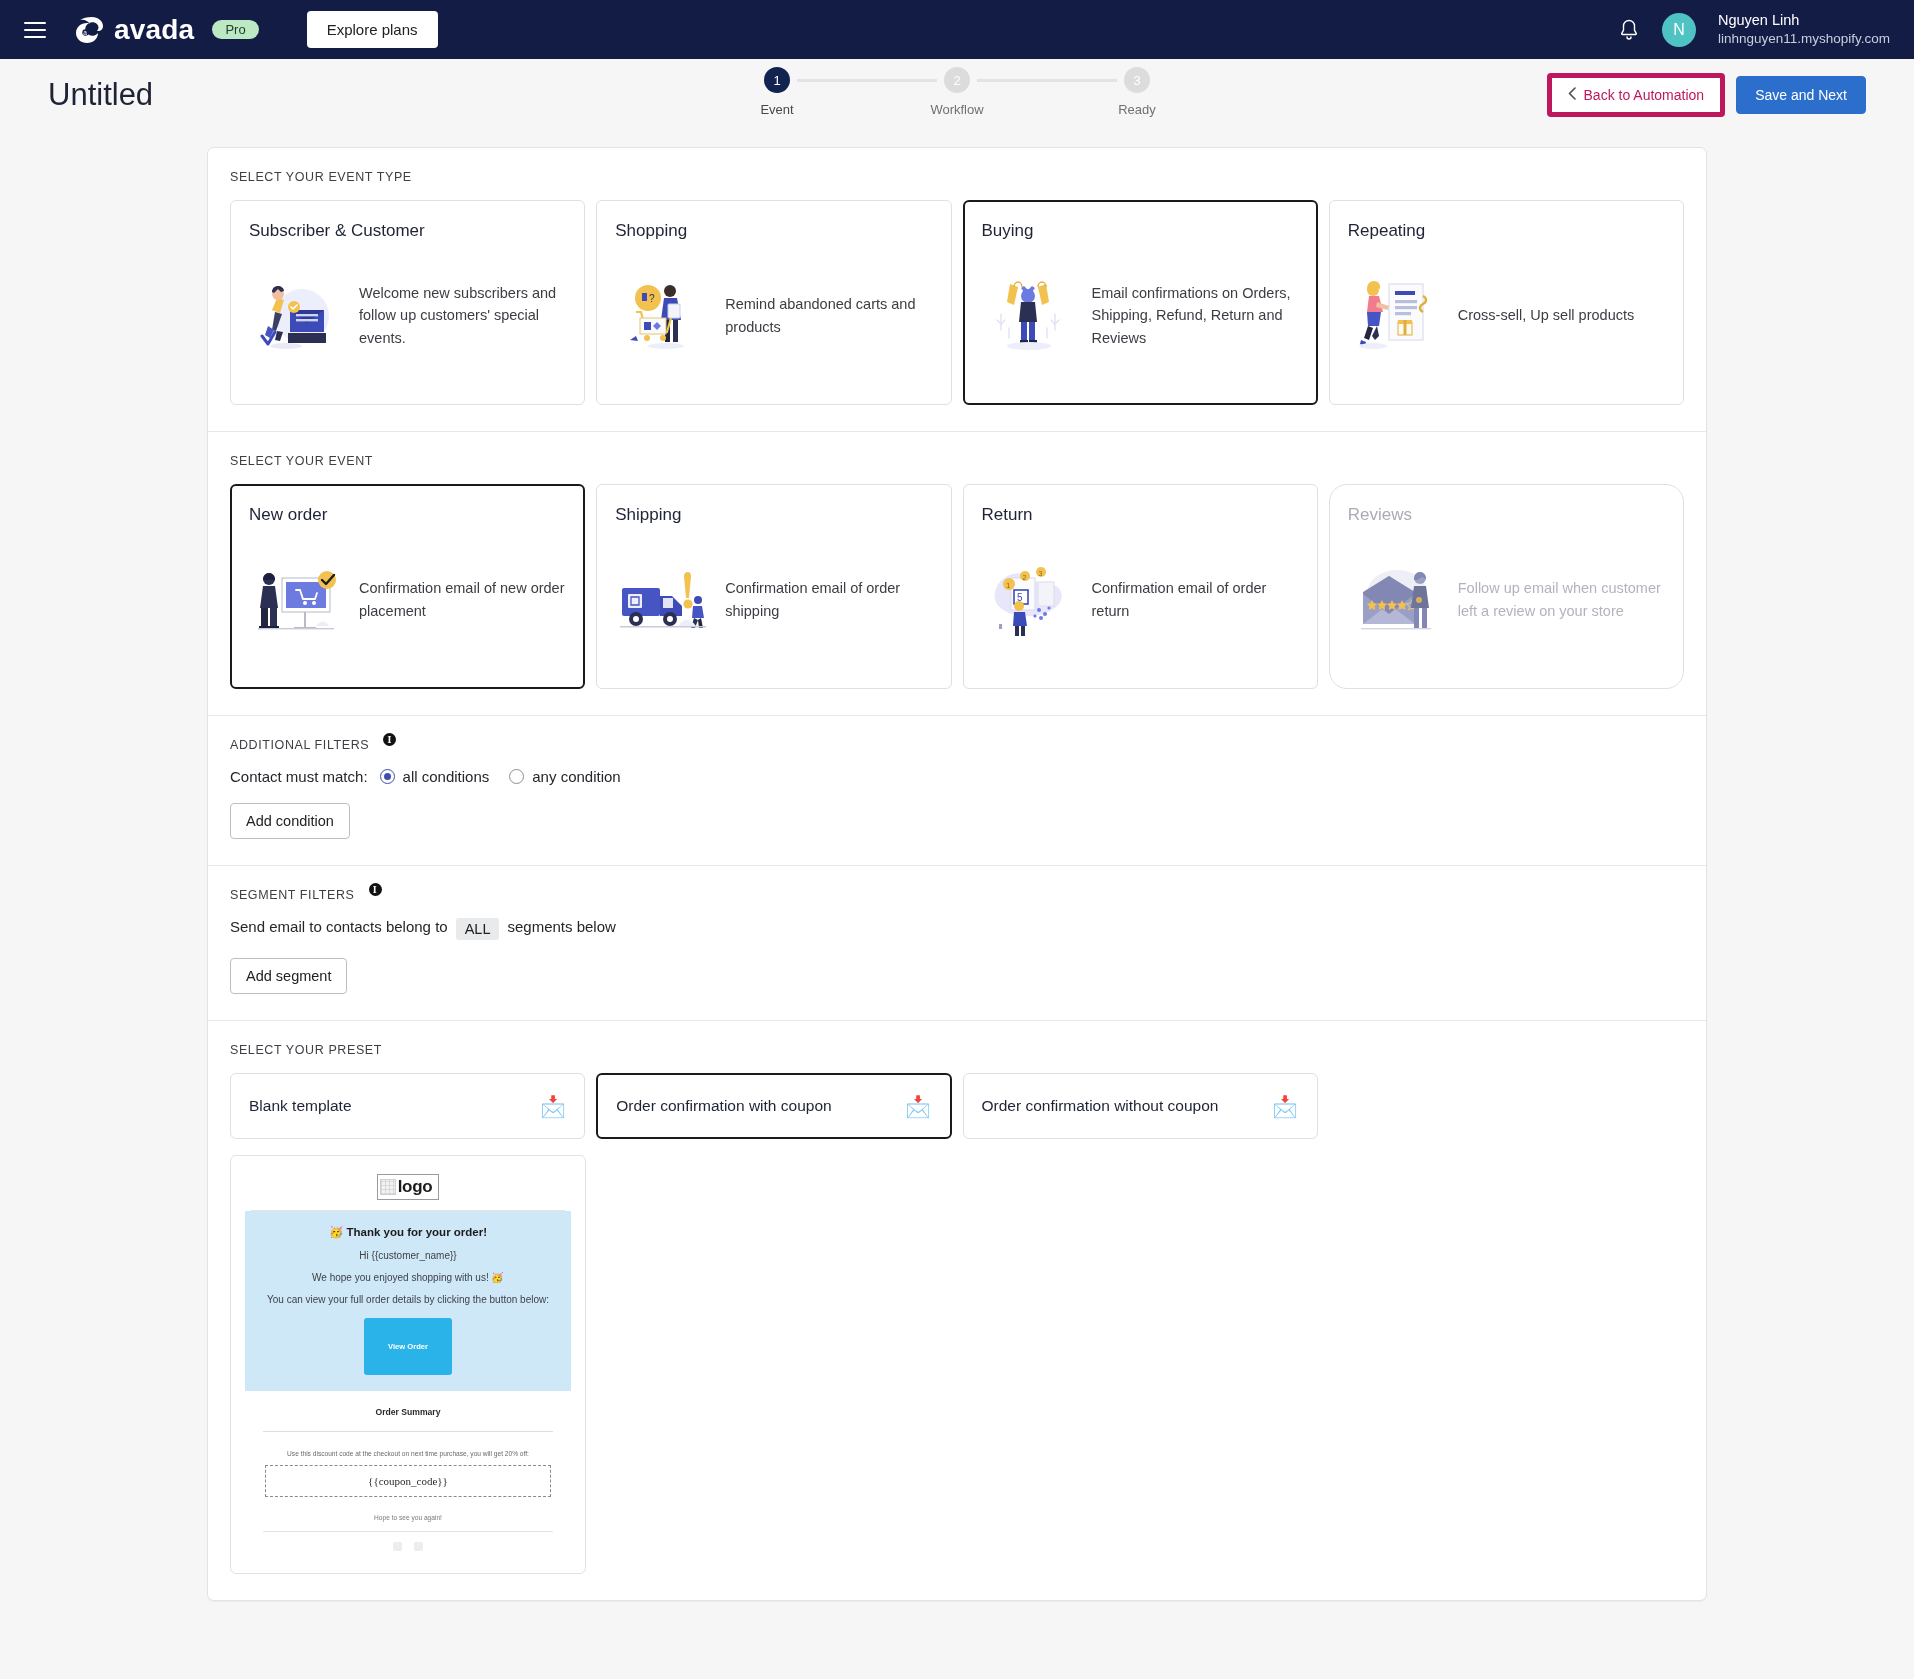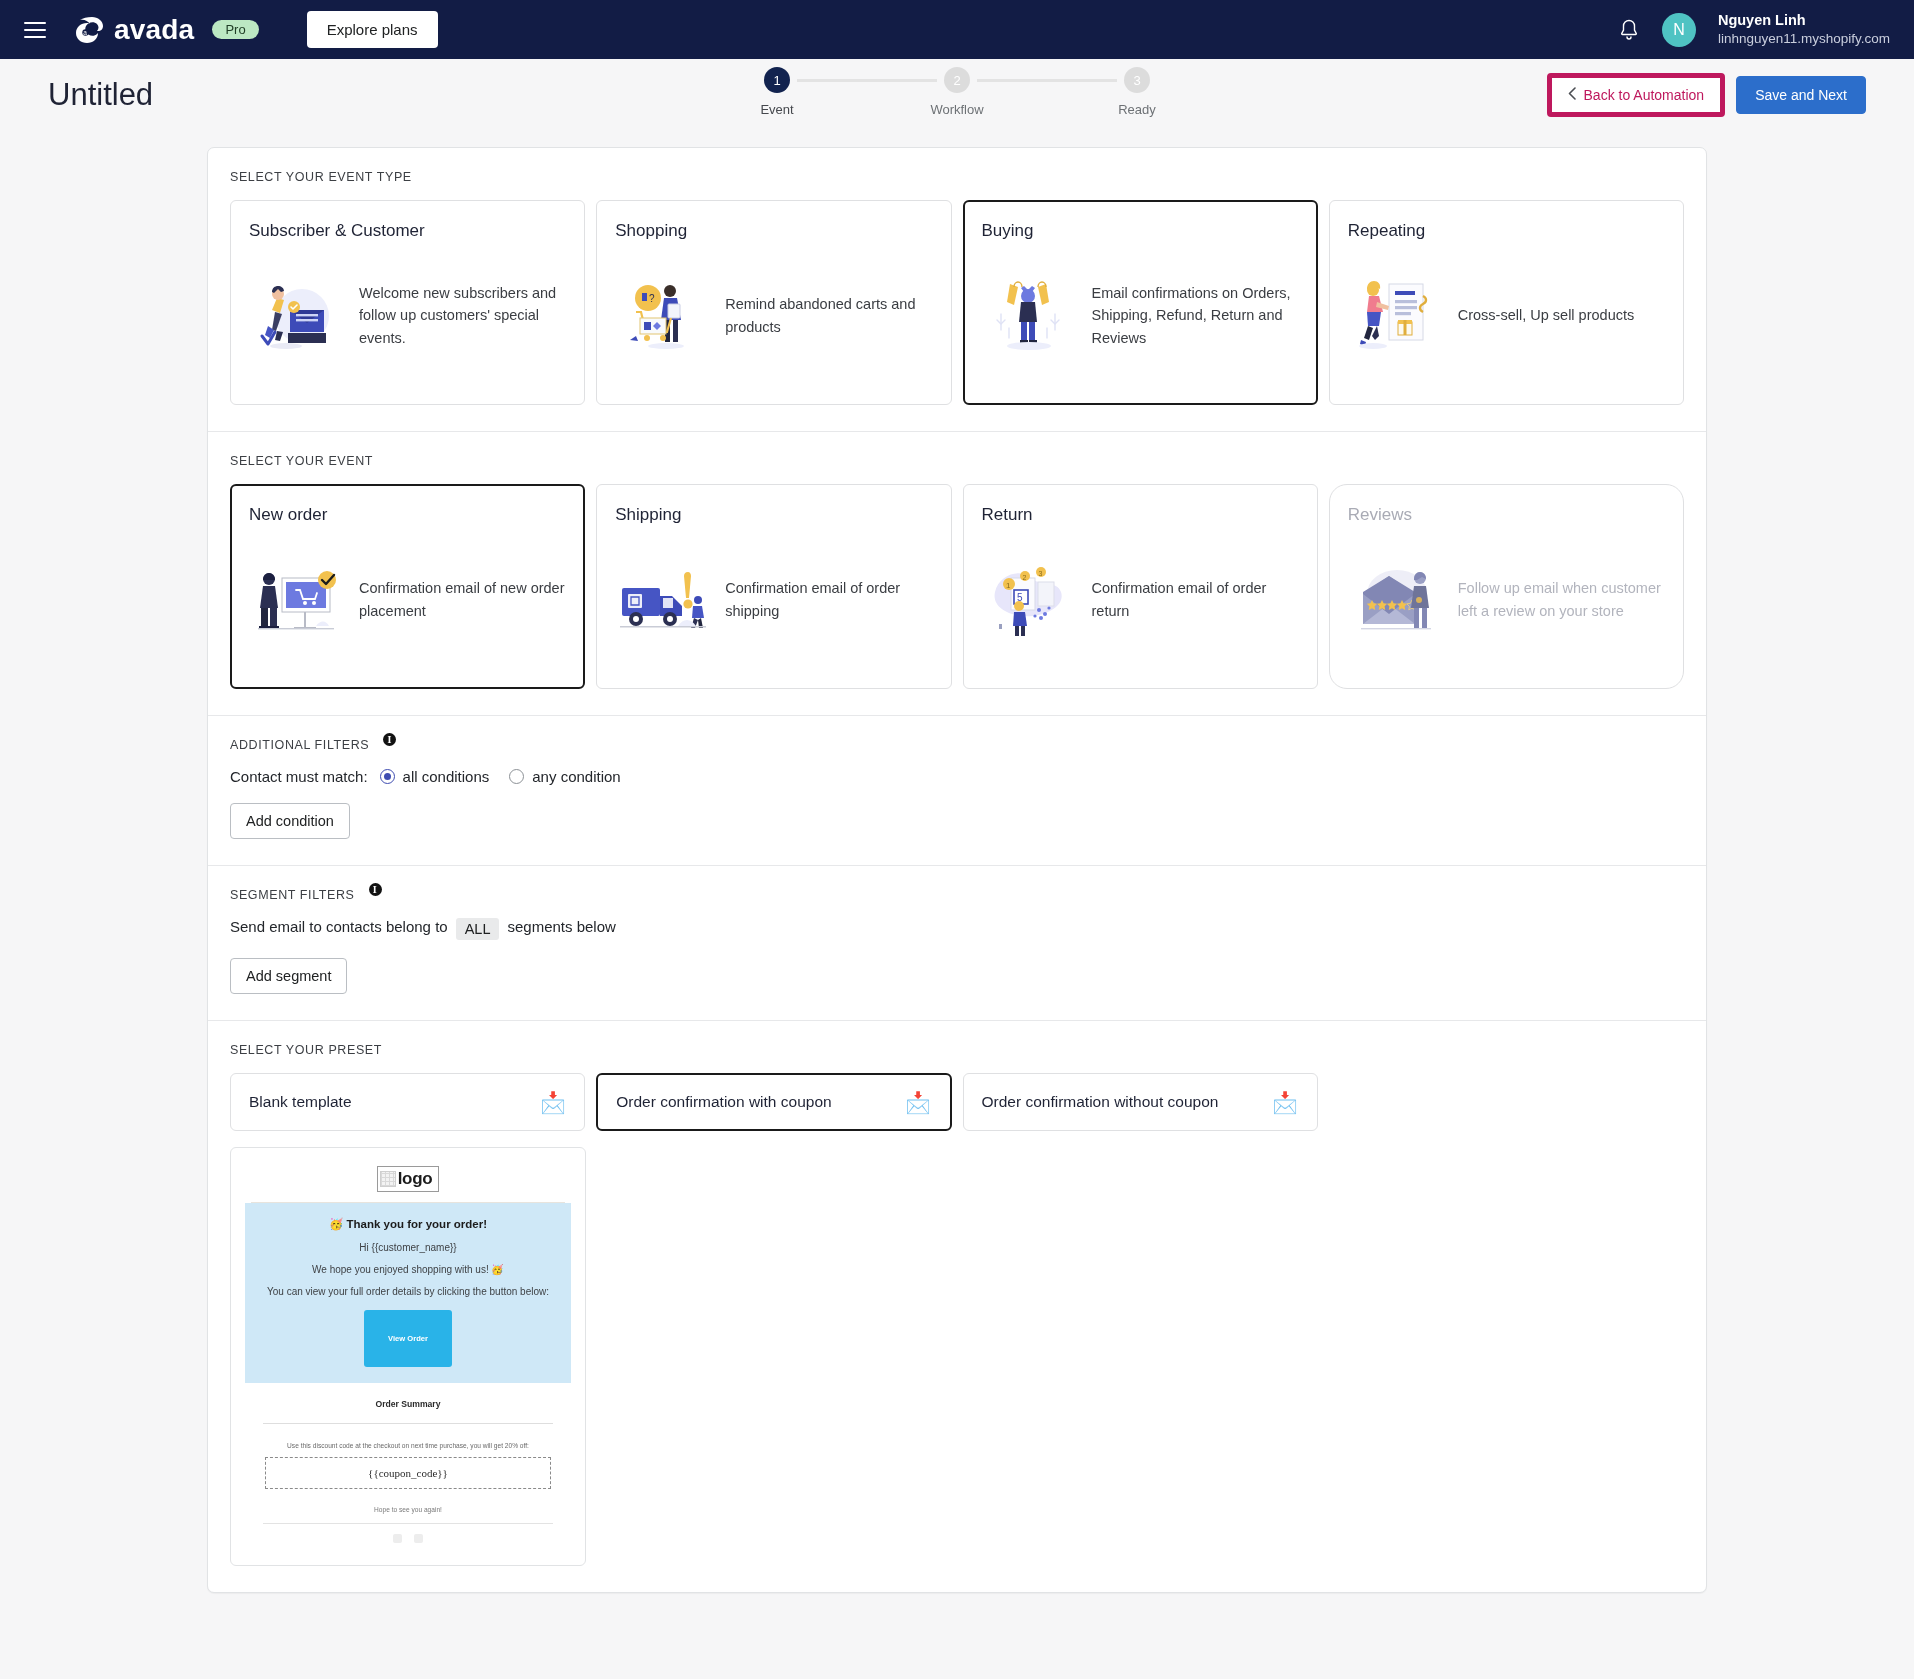--- a/index.html
+++ b/index.html
@@ -35,21 +35,21 @@
     font-family: inherit;
   }
   .topbar-right { margin-left:auto; display:flex; align-items:center; gap:22px; }
   .bell { width:22px; height:24px; cursor:pointer; }
   .avatar {
     width:34px; height:34px; border-radius:50%; background:#4fc3c3;
     color:#fff; display:flex; align-items:center; justify-content:center;
     font-size:16px; font-weight:500;
   }
   .user-meta { line-height:1.35; }
-  .user-name { color:#fff; font-size:14.5px; font-weight:700; }
+  .user-name { color:#fff; font-size:14.5px; font-weight:400; }
   .user-shop { color:#c9cedd; font-size:13.5px; }
 
   
   .page-header {
     height: 72px; display:flex; align-items:center; padding: 0 48px;
     position: relative; background:#f6f6f7;
   }
   .page-title { font-size:31px; font-weight:400; color:#1f2335; }
 
   .stepper {
@@ -125,21 +125,21 @@
     margin-top: 18px; background:#fff; border:1px solid #babec3; border-radius:4px;
     padding:9px 15px; font-size:14.5px; font-family:inherit; cursor:pointer; color:#202223;
   }
   .all-pill {
     background:#e9eaeb; border-radius:3px; padding:3px 9px; font-size:14.5px; color:#202223;
   }
 
   
   .preset-grid { display:grid; grid-template-columns: repeat(4, 1fr); gap: 11px; }
   .preset-card {
-    border:1px solid #dfe0e2; border-radius:6px; height:58px; padding: 0 18px;
+    border:1px solid #dfe0e2; border-radius:6px; height:66px; padding: 0 18px;
     display:flex; align-items:center; justify-content:space-between; cursor:pointer; background:#fff;
   }
   .preset-card.selected { border:2px solid #1a1a1a; }
   .preset-label { font-size:15.5px; color:#1f2335; }
   .preset-icon { font-size:21px; line-height:1; }
 
   
   .email-preview {
     margin-top: 16px; width: 356px; border:1px solid #e1e3e5; border-radius:6px;
     background:#fff; padding: 12px 14px 22px 14px;

